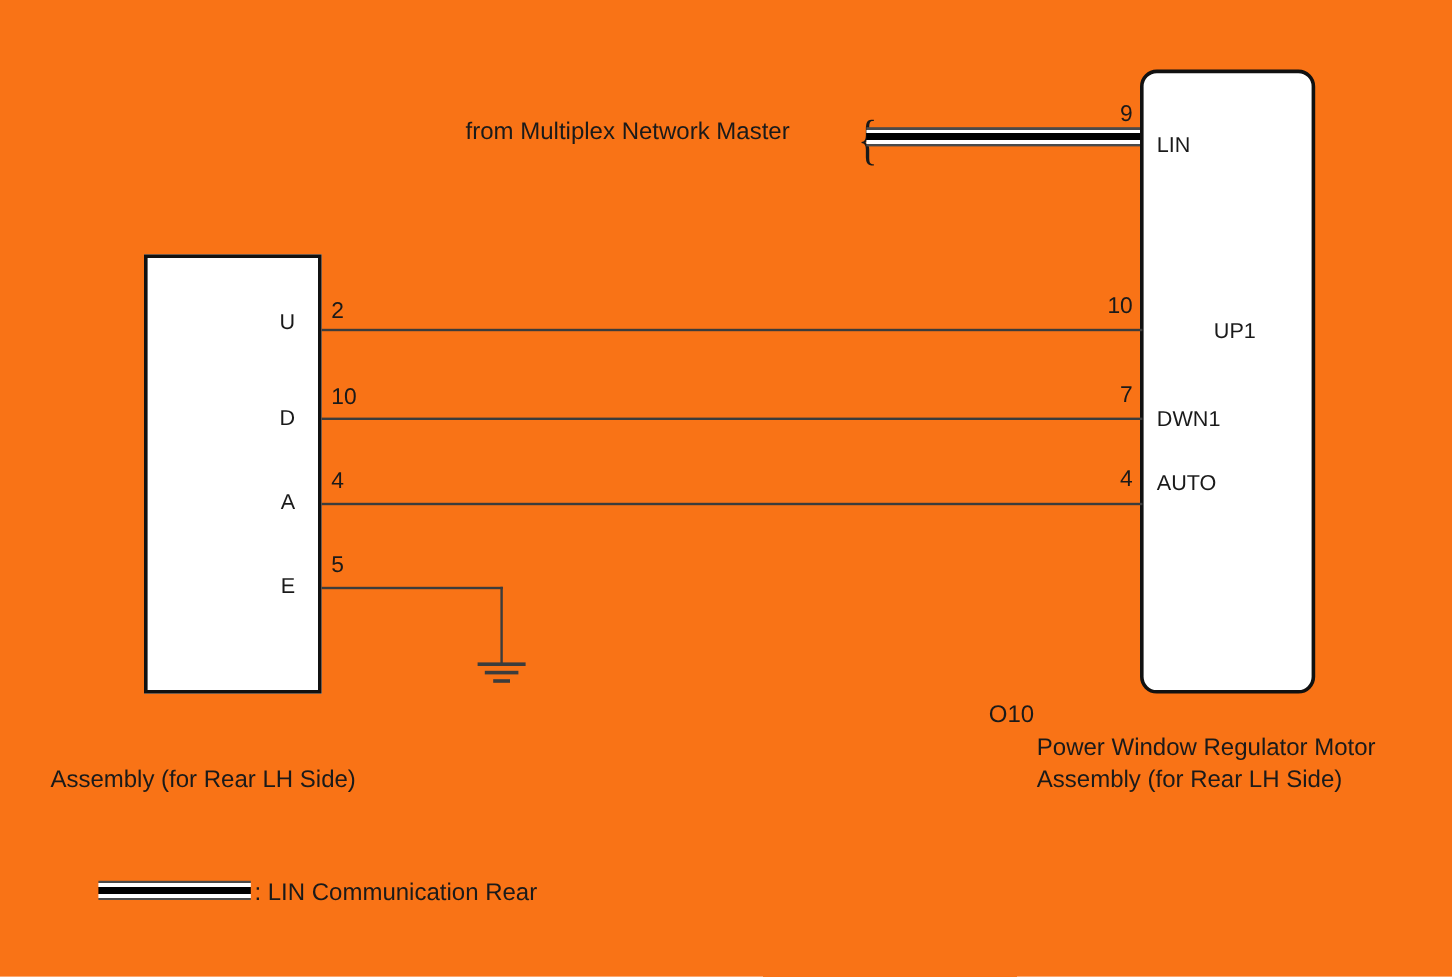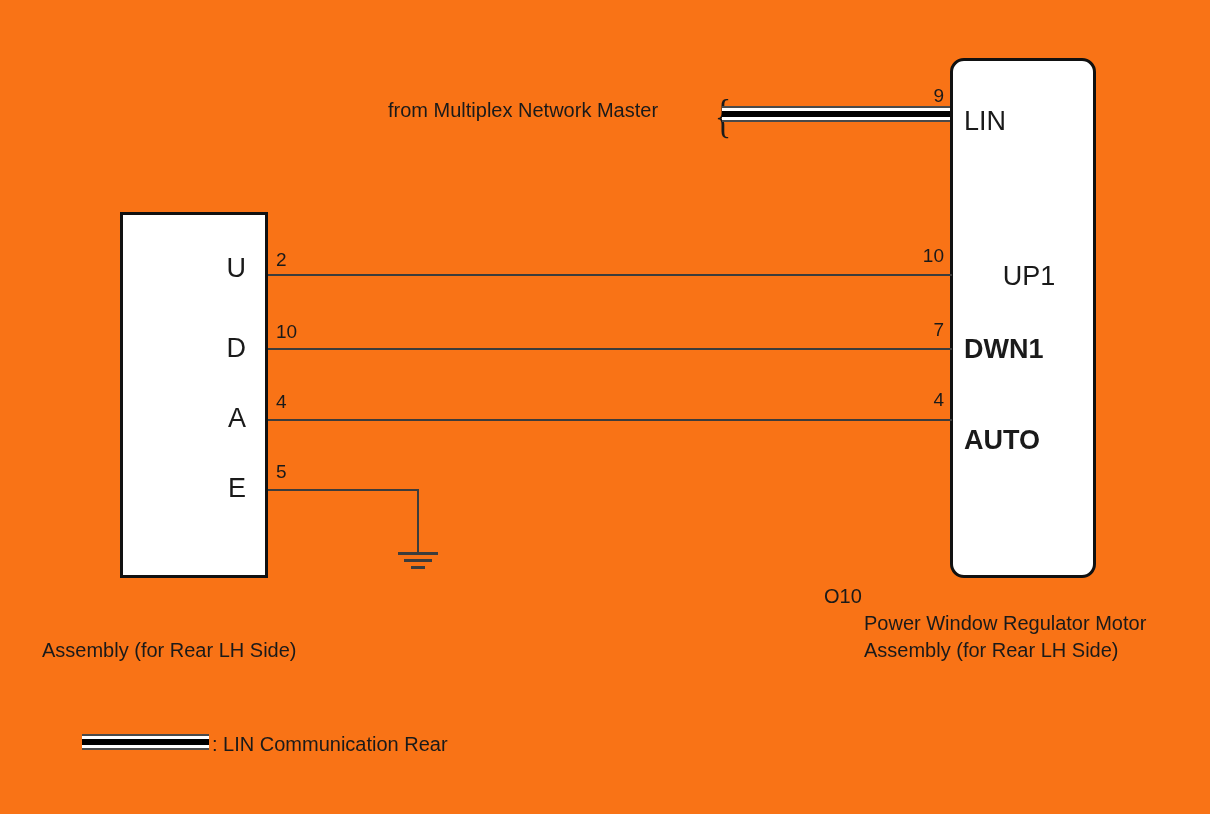--- a/index.html
+++ b/index.html
@@ -27,21 +27,21 @@
     background: #ffffff;
     border: 3px solid #111111;
     box-sizing: border-box;
   }
   .connector-box.square  { border-radius: 0; }
   .connector-box.rounded { border-radius: 14px; }
 
   
   .pin-label {
     position: absolute;
-    font-size: 27px;
+    font-size: 18px;
     line-height: 21px;
     color: #1a1a1a;
     white-space: nowrap;
   }
   .pin-label.right-aligned { text-align: right; }
   .pin-label.left-aligned  { text-align: left; }
 
   
   .wire-h {
     position: absolute;
@@ -125,22 +125,22 @@
 
   <div class="pin-label right-aligned" style="left:178px; top:258px; width:68px;">U</div>
   <div class="pin-label right-aligned" style="left:178px; top:338px; width:68px;">D</div>
   <div class="pin-label right-aligned" style="left:178px; top:408px; width:68px;">A</div>
   <div class="pin-label right-aligned" style="left:178px; top:478px; width:68px;">E</div>
 
   <div class="connector-box rounded" style="left:950px; top:58px; width:146px; height:520px;"></div>
 
   <div class="pin-label left-aligned" style="left:964px; top:111px; width:130px;">LIN</div>
   <div class="pin-label left-aligned" style="left:964px; top:266px; width:130px;text-align:center;">UP1</div>
-  <div class="pin-label left-aligned" style="left:964px; top:339px; width:130px;font-weight:bold;">DWN1</div>
-  <div class="pin-label left-aligned" style="left:964px; top:430px; width:130px;font-weight:bold;">AUTO</div>
+  <div class="pin-label left-aligned" style="left:964px; top:339px; width:130px;">DWN1</div>
+  <div class="pin-label left-aligned" style="left:964px; top:392px; width:130px;">AUTO</div>
 
   <div class="wire-h" style="left:268px; top:274px; width:684px;"></div>
   <div class="wire-number" style="left:276px; top:250px; width:80px;">2</div>
   <div class="wire-number num-right" style="left:860px; top:246px; width:84px;">10</div>
 
   <div class="wire-h" style="left:268px; top:348px; width:684px;"></div>
   <div class="wire-number" style="left:276px; top:322px; width:80px;">10</div>
   <div class="wire-number num-right" style="left:860px; top:320px; width:84px;">7</div>
 
   <div class="wire-h" style="left:268px; top:419px; width:684px;"></div>

